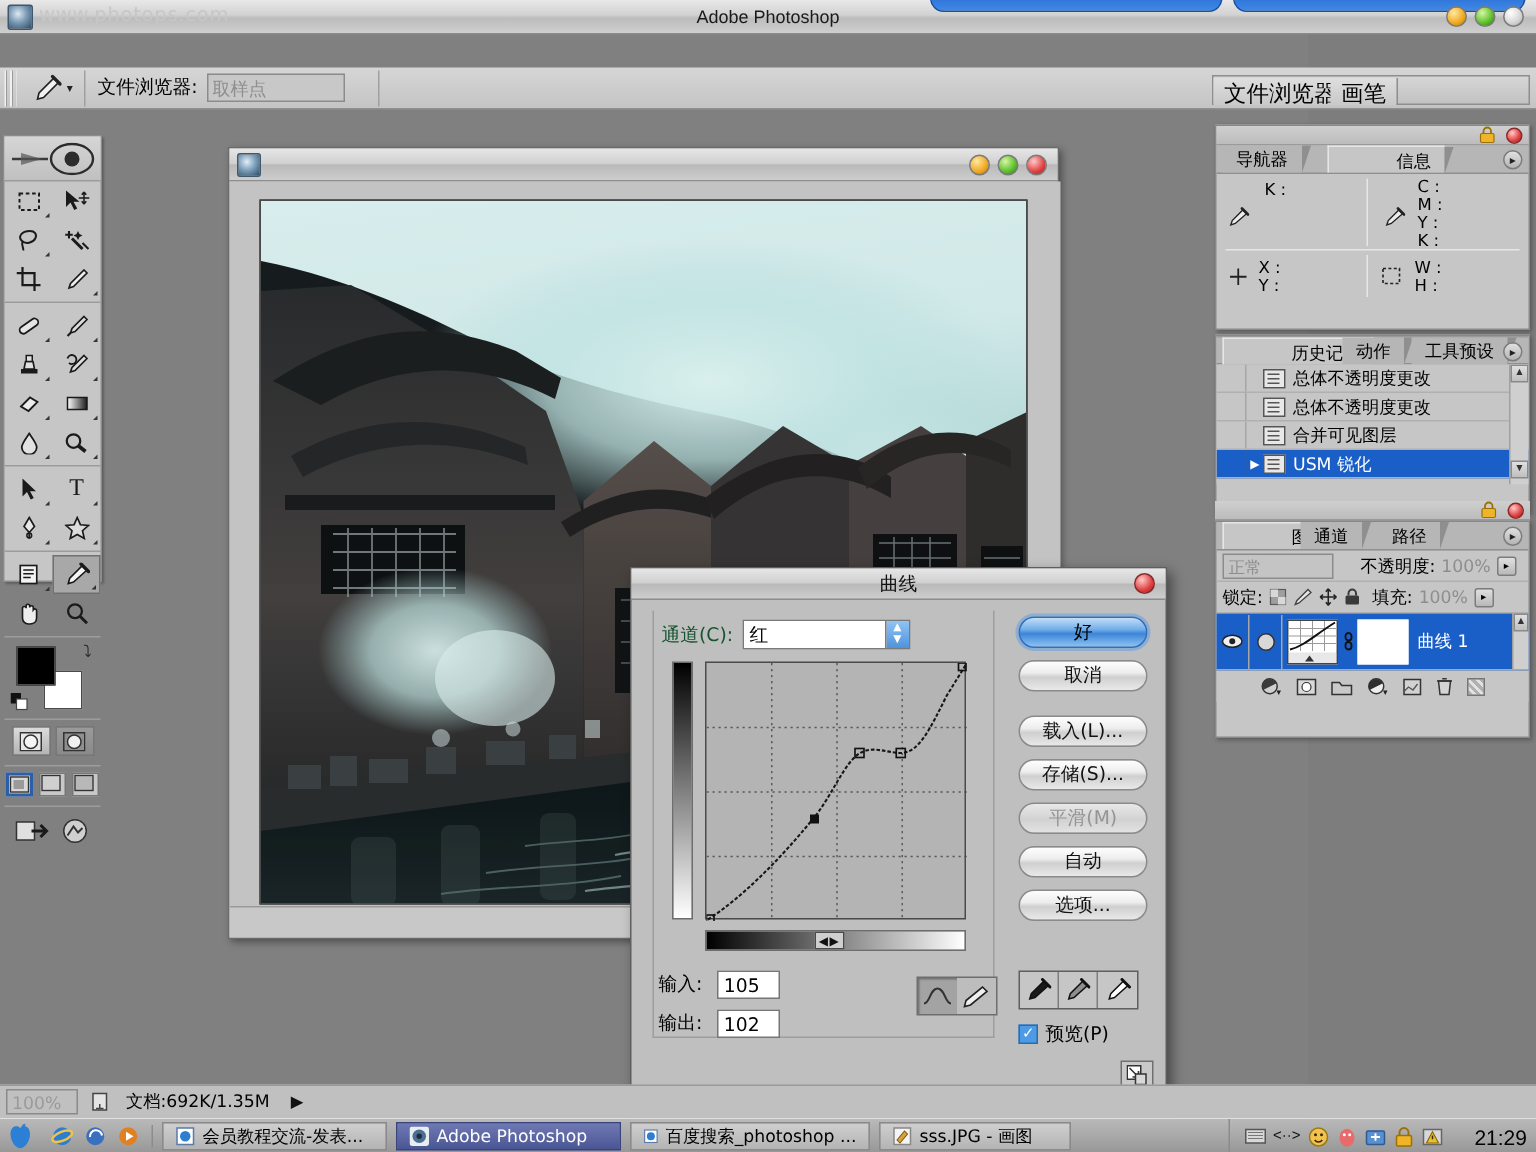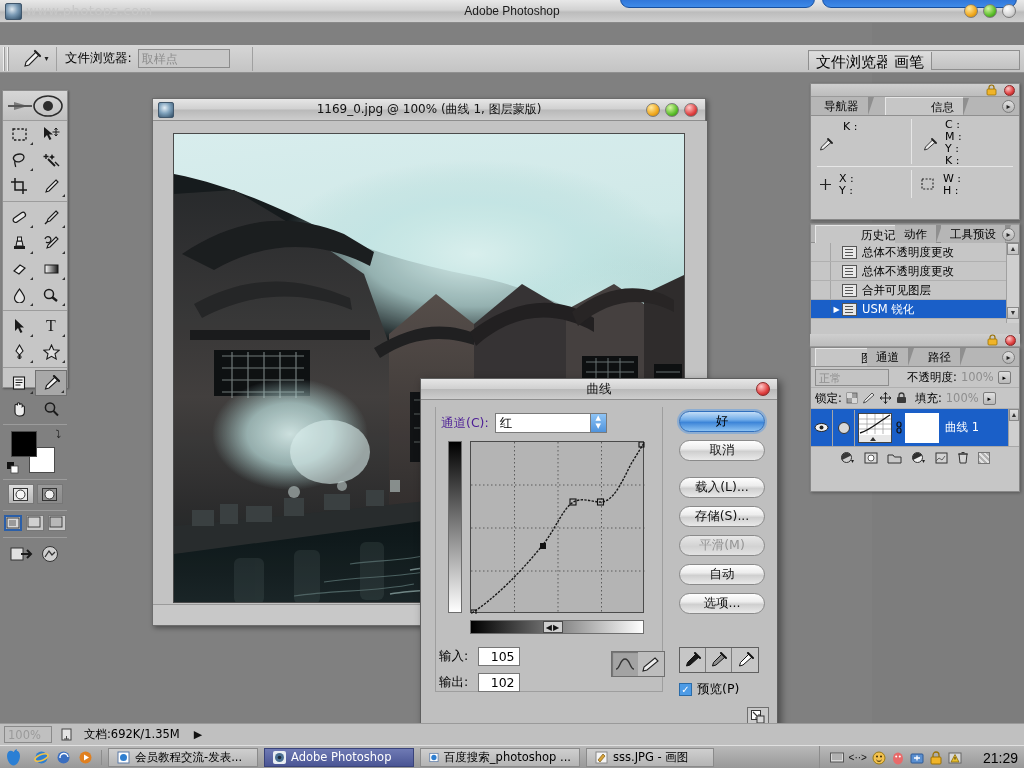--- a/index.html
+++ b/index.html
@@ -280,21 +280,21 @@
     border-bottom: 1px solid #8d8d8d; position: relative;
     display: flex; align-items: center; justify-content: center;
   }
   .cv-title-text { font-size: 12.5px; color: #111; font-family: "DejaVu Sans", sans-serif; }
   .cv-close {
     position: absolute; right: 7px; top: 3px; width: 14px; height: 14px; border-radius: 50%;
     background: radial-gradient(circle at 35% 30%, #ffc9c9, #e04040 60%, #962020);
     border: 1px solid #8a2a2a;
   }
   .cv-chanrow { position: absolute; left: 20px; top: 34px; display: flex; align-items: center; }
-  .cv-chan-label { font-size: 12.5px; color: #4c1d95; margin-right: 6px; font-family: "DejaVu Sans", sans-serif; }
+  .cv-chan-label { font-size: 12.5px; color: #14532d; margin-right: 6px; font-family: "DejaVu Sans", sans-serif; }
   .cv-chan-combo {
     width: 112px; height: 20px; background: #fff; border: 1px solid #7a7a7a;
     font-size: 12.5px; color: #000; padding: 1px 4px; position: relative;
     font-family: "DejaVu Sans", sans-serif;
   }
   .cv-chan-spin {
     position: absolute; right: 0px; top: 0px; width: 16px; height: 18px;
     background: linear-gradient(to bottom,#8fc4f5,#4f93dc);
     border-left: 1px solid #7a7a7a; color: #fff; font-size: 7px; text-align: center; line-height: 8px;
   }
@@ -320,21 +320,20 @@
     position: absolute; left: 72px; top: 0px; width: 20px; height: 12px;
     background: #cfcfcf; border: 1px solid #4a4a4a;
     font-size: 8px; color: #111; text-align: center; line-height: 11px; letter-spacing: 1px;
   }
   .cv-io { position: absolute; left: 18px; }
   .cv-io-label { font-size: 12.5px; color: #000; font-family: "DejaVu Sans", sans-serif; }
   .cv-io-field {
     width: 42px; height: 19px; background: #fff; border: 1px solid #767676;
     font-size: 12.5px; color: #000; padding: 0 4px; line-height: 18px;
     font-family: "DejaVu Sans", sans-serif;
-    text-align: right;
   }
   .cv-tooltog {
     position: absolute; left: 190px; top: 272px; width: 54px; height: 26px;
     display: flex; border: 1px solid #6e6e6e;
   }
   .cv-tt {
     width: 27px; height: 24px; display: flex; align-items: center; justify-content: center;
     background: #bdbdbd;
   }
   .cv-tt.on { background: #a3a3a3; box-shadow: inset 1px 1px 1px rgba(0,0,0,.3); }
@@ -656,21 +655,20 @@
       <svg width="20" height="18" viewBox="0 0 20 18">
         <circle cx="10" cy="9" r="7.5" fill="#cfcfcf" stroke="#333"></circle>
         <path d="M5 12 L9 6 L12 10 L15 7" fill="none" stroke="#333" stroke-width="1.3"></path>
       </svg>
     </div>
   </div>
 
   <div class="docwin">
     <div class="doc-title">
       <div class="doc-icon"></div>
-      <div class="doc-title-text">1169_0.jpg @ 100% (曲线 1, 图层蒙版)</div>
       <div class="doc-bubbles">
         <div class="bub y"></div>
         <div class="bub g"></div>
         <div class="bub r"></div>
       </div>
     </div>
     <div class="doc-canvas-wrap">
       <div class="canvas-frame">
         <svg class="pimg" width="512" height="470" viewBox="0 0 512 470" preserveAspectRatio="none">
           <defs>

